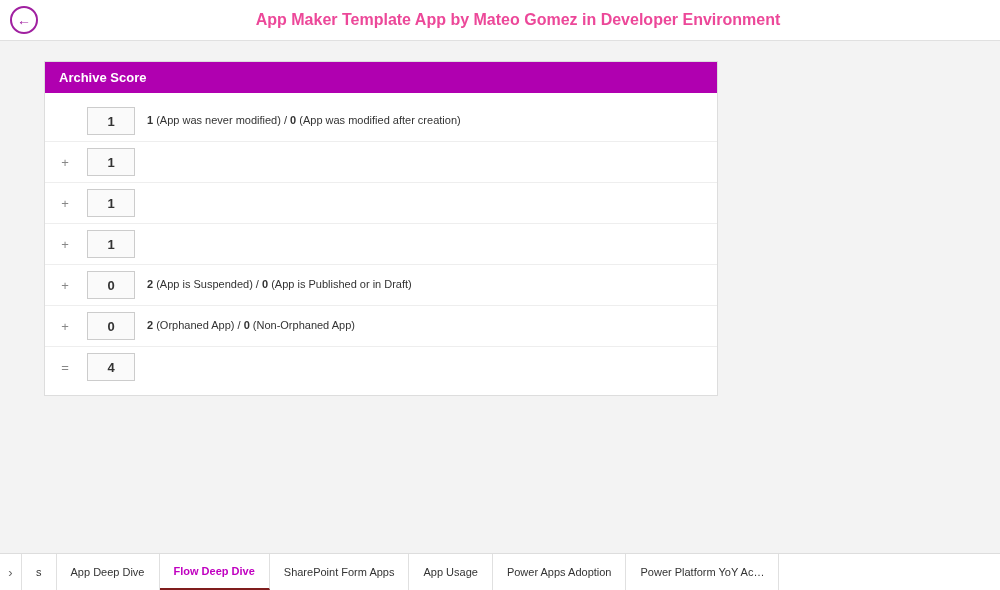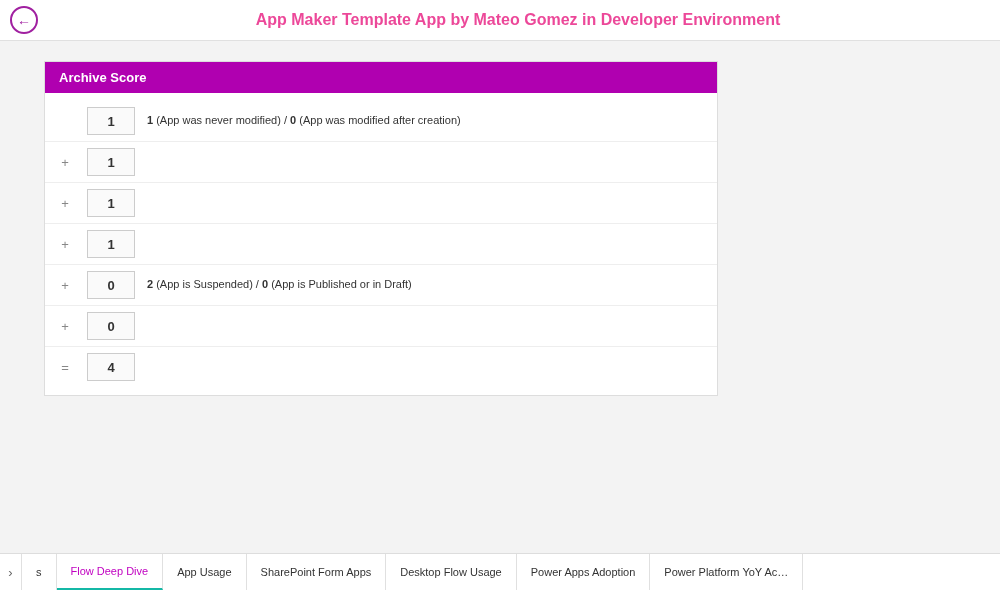--- a/index.html
+++ b/index.html
@@ -132,22 +132,22 @@
       padding: 0 14px;
       font-size: 11px;
       color: #333;
       border-right: 1px solid #e0e0e0;
       cursor: pointer;
       white-space: nowrap;
       min-height: 36px;
     }
     .tab-item.active {
       color: #c000c0;
-      border-bottom: 2px solid #14b8a6;
-      font-weight: 400;
+      border-bottom: 2px solid #7f1d1d;
+      font-weight: 700;
     }
     .tab-arrow {
       display: flex;
       align-items: center;
       justify-content: center;
       width: 22px;
       color: #666;
       font-size: 13px;
       border-right: 1px solid #e0e0e0;
       cursor: pointer;
@@ -191,33 +191,34 @@
         <div class="divider-row"></div>
         <div class="score-row">
           <div class="operator">+</div>
           <div class="score-box">0</div>
           <div class="score-desc"><span class="bold">2</span> (App is Suspended) / <span class="bold">0</span> (App is Published or in Draft)</div>
         </div>
         <div class="divider-row"></div>
         <div class="score-row">
           <div class="operator">+</div>
           <div class="score-box">0</div>
+          <div class="score-desc"><span class="bold">2</span> (Orphaned App) / <span class="bold">0</span> (Non-Orphaned App)</div>
         </div>
         <div class="divider-row"></div>
         <div class="score-row">
           <div class="operator">=</div>
           <div class="score-box total">4</div>
         </div>
       </div>
   </div>
 </div>
 
 <div class="tab-bar">
   <div class="tab-arrow">›</div>
 
 <div class="tab-item">s</div>
+    <div class="tab-item">App Deep Dive</div>
     <div class="tab-item active">Flow Deep Dive</div>
+    <div class="tab-item">SharePoint Form Apps</div>
     <div class="tab-item">App Usage</div>
-    <div class="tab-item">SharePoint Form Apps</div>
-    <div class="tab-item">Desktop Flow Usage</div>
     <div class="tab-item">Power Apps Adoption</div>
     <div class="tab-item">Power Platform YoY Ac…</div>
   </div>
 
 </body></html>

